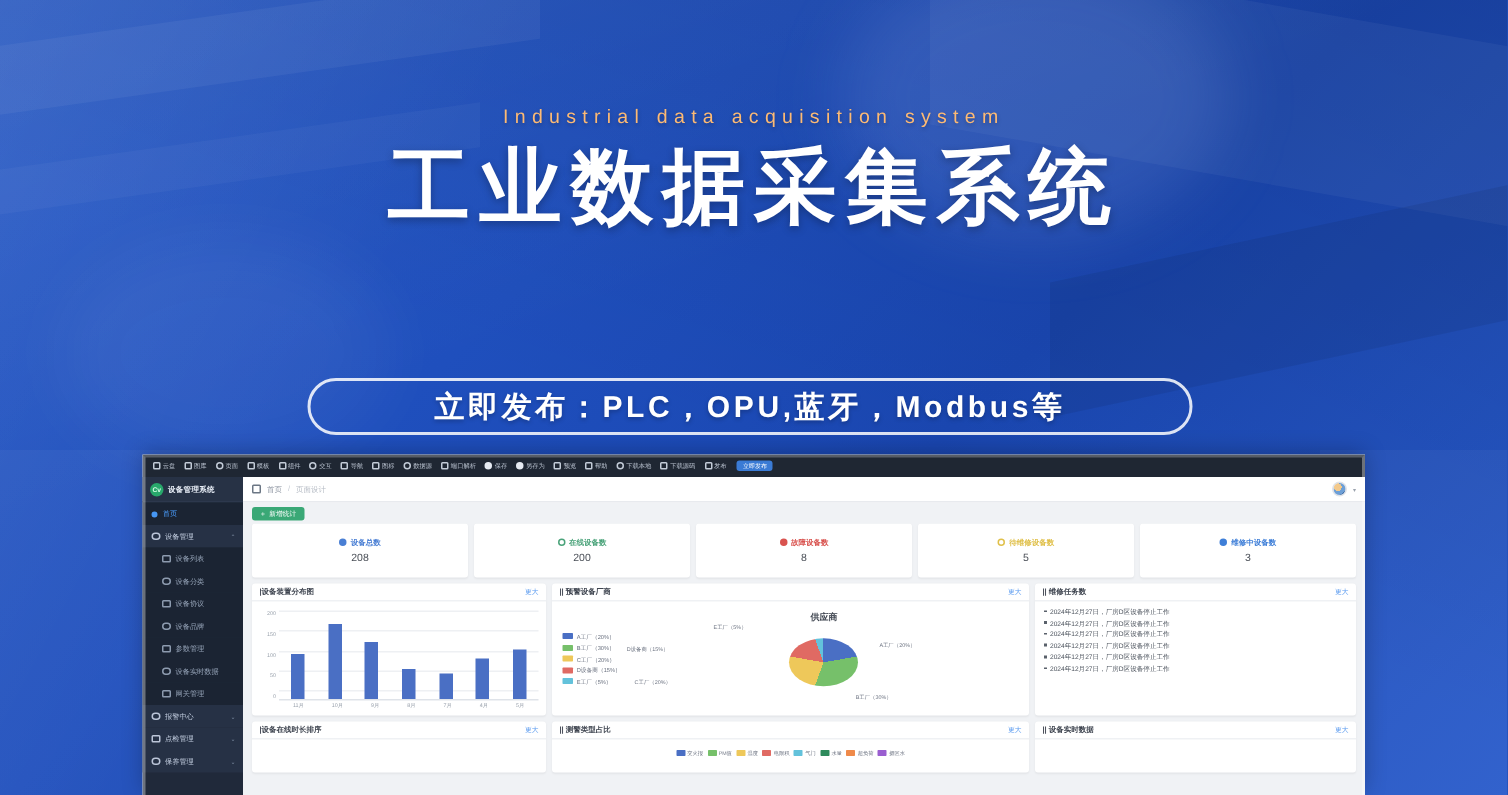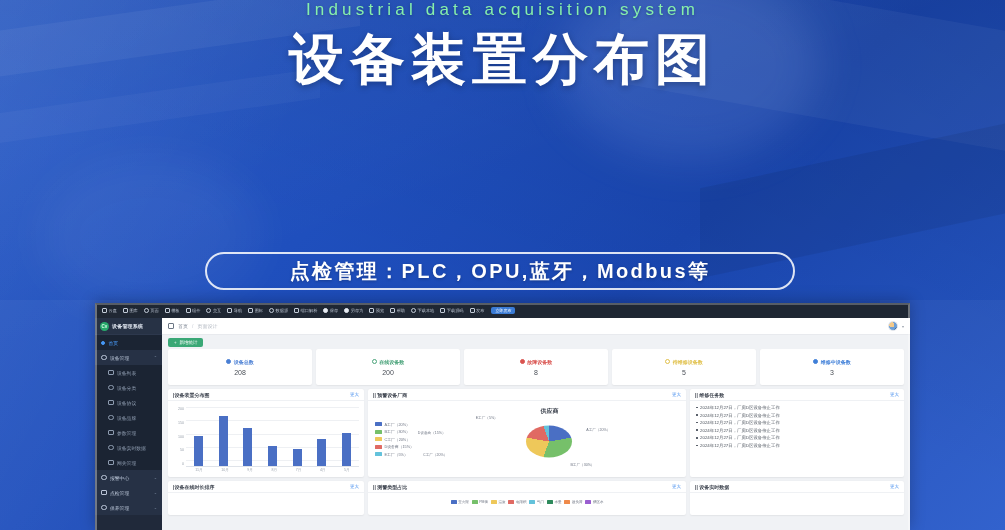--- a/index.html
+++ b/index.html
@@ -32,21 +32,21 @@
   .blob {
     position: absolute; border-radius: 50%;
     filter: blur(22px); pointer-events: none;
   }
   .b1 { left: 560px; top: -30px; width: 260px; height: 190px; background: rgba(180,200,255,0.14); }
   .b2 { left: 40px;  top: 160px; width: 220px; height: 150px; background: rgba(255,255,255,0.05); }
 
   
   .hero { position: absolute; left: 0; top: 0; width: 1005px; text-align: center; }
   .hero-en {
-    color: #86efac; font-size: 17px; letter-spacing: 4.2px;
+    margin-top: 70px; color: #fdba74; font-size: 13px; letter-spacing: 4.2px;
     font-weight: 400; text-shadow: 0 1px 3px rgba(0,0,0,.25);
   }
   .hero-cn {
     margin-top: 8px; color: #ffffff; font-size: 55px; font-weight: 700;
     letter-spacing: 6px; line-height: 1.15;
     text-shadow: 0 2px 6px rgba(0,0,0,.28);
   }
   .sub-box {
     position: absolute; left: 60px; top: 176px; width: 885px; height: 60px;
     border: 2px solid rgba(255,255,255,0.75); border-radius: 7px;
@@ -259,26 +259,26 @@
     <div class="bg-streak s3"></div>
     <div class="bg-streak s4"></div>
     <div class="bg-streak s5"></div>
     <div class="bg-streak s6"></div>
     <div class="blob b1"></div>
     <div class="blob b2"></div>
   </div>
 
   <div class="hero">
     <div class="hero-en">Industrial data acquisition system</div>
-    <div class="hero-cn">设备装置分布图</div>
+    <div class="hero-cn">工业数据采集系统</div>
   </div>
 
 
   <div class="proto-box">
-    <div class="proto-text">点检管理：PLC，OPU,蓝牙，Modbus等</div>
+    <div class="proto-text">立即发布：PLC，OPU,蓝牙，Modbus等</div>
   </div>
 
   <div class="shot">
 
     <div class="topbar" id="toolbar">
         <span class="tb-item">
           <span class="tb-ico"></span>
           <span>云盘</span>
         </span>
         <span class="tb-item">

